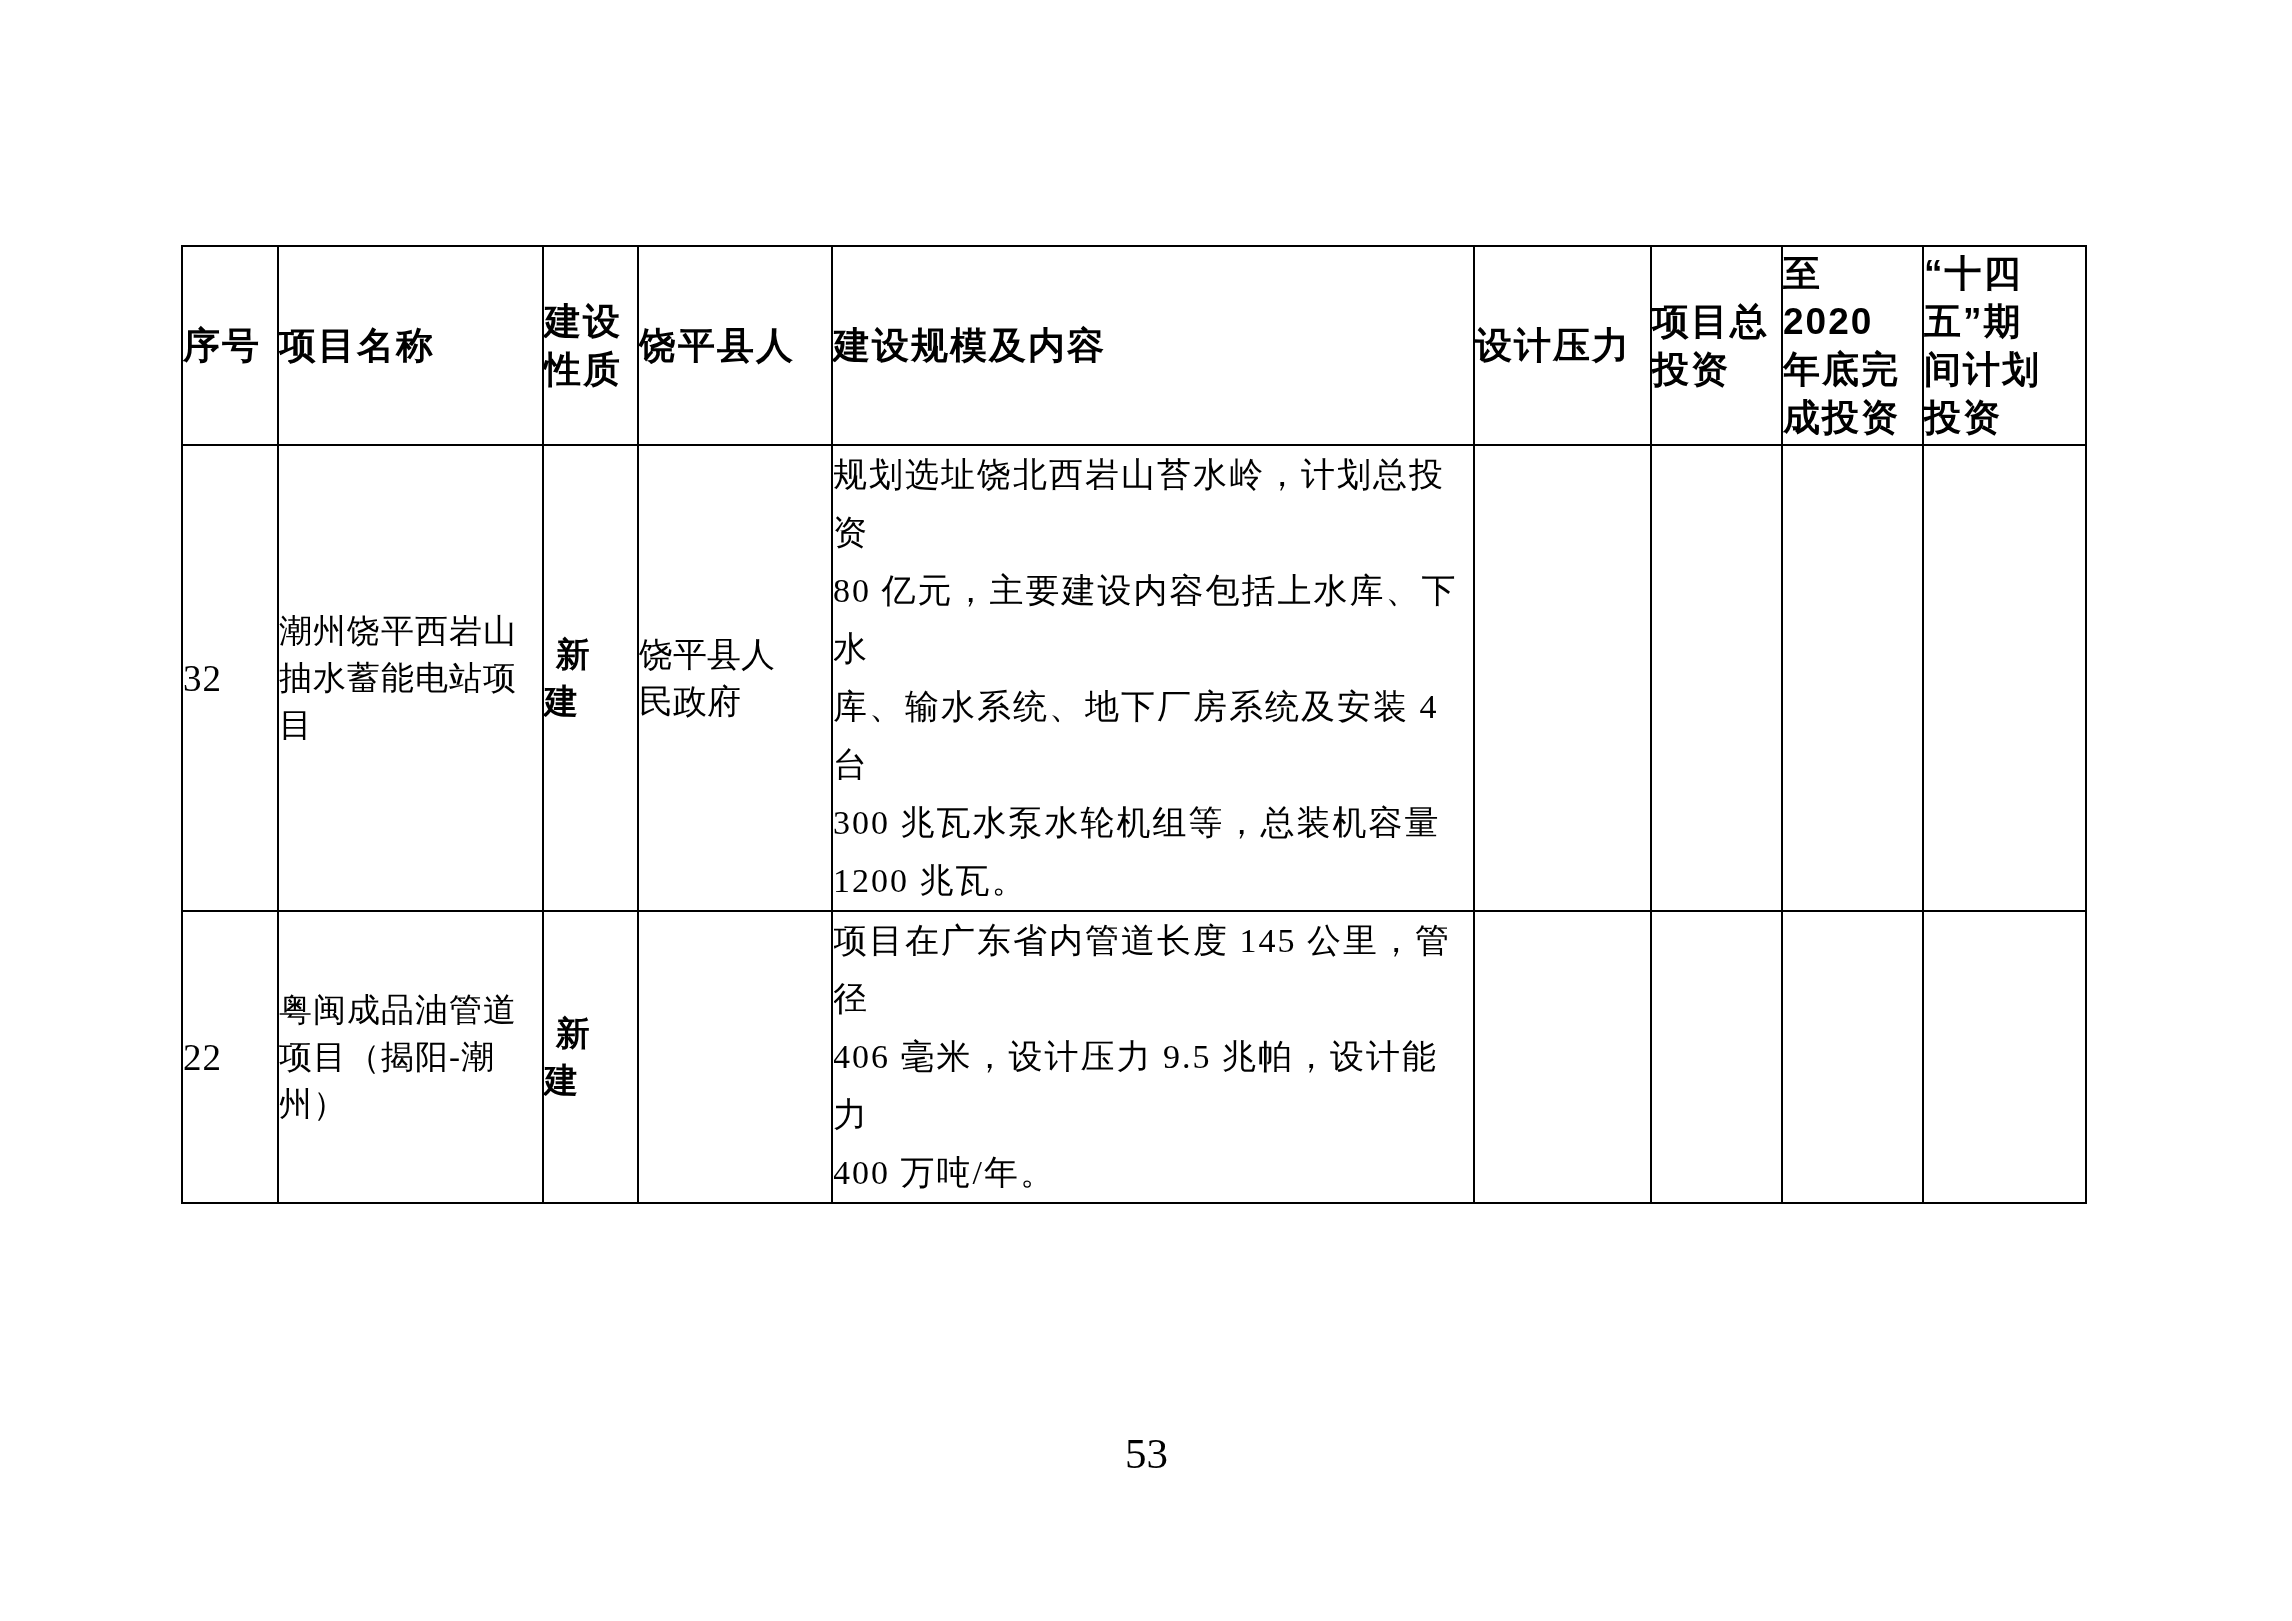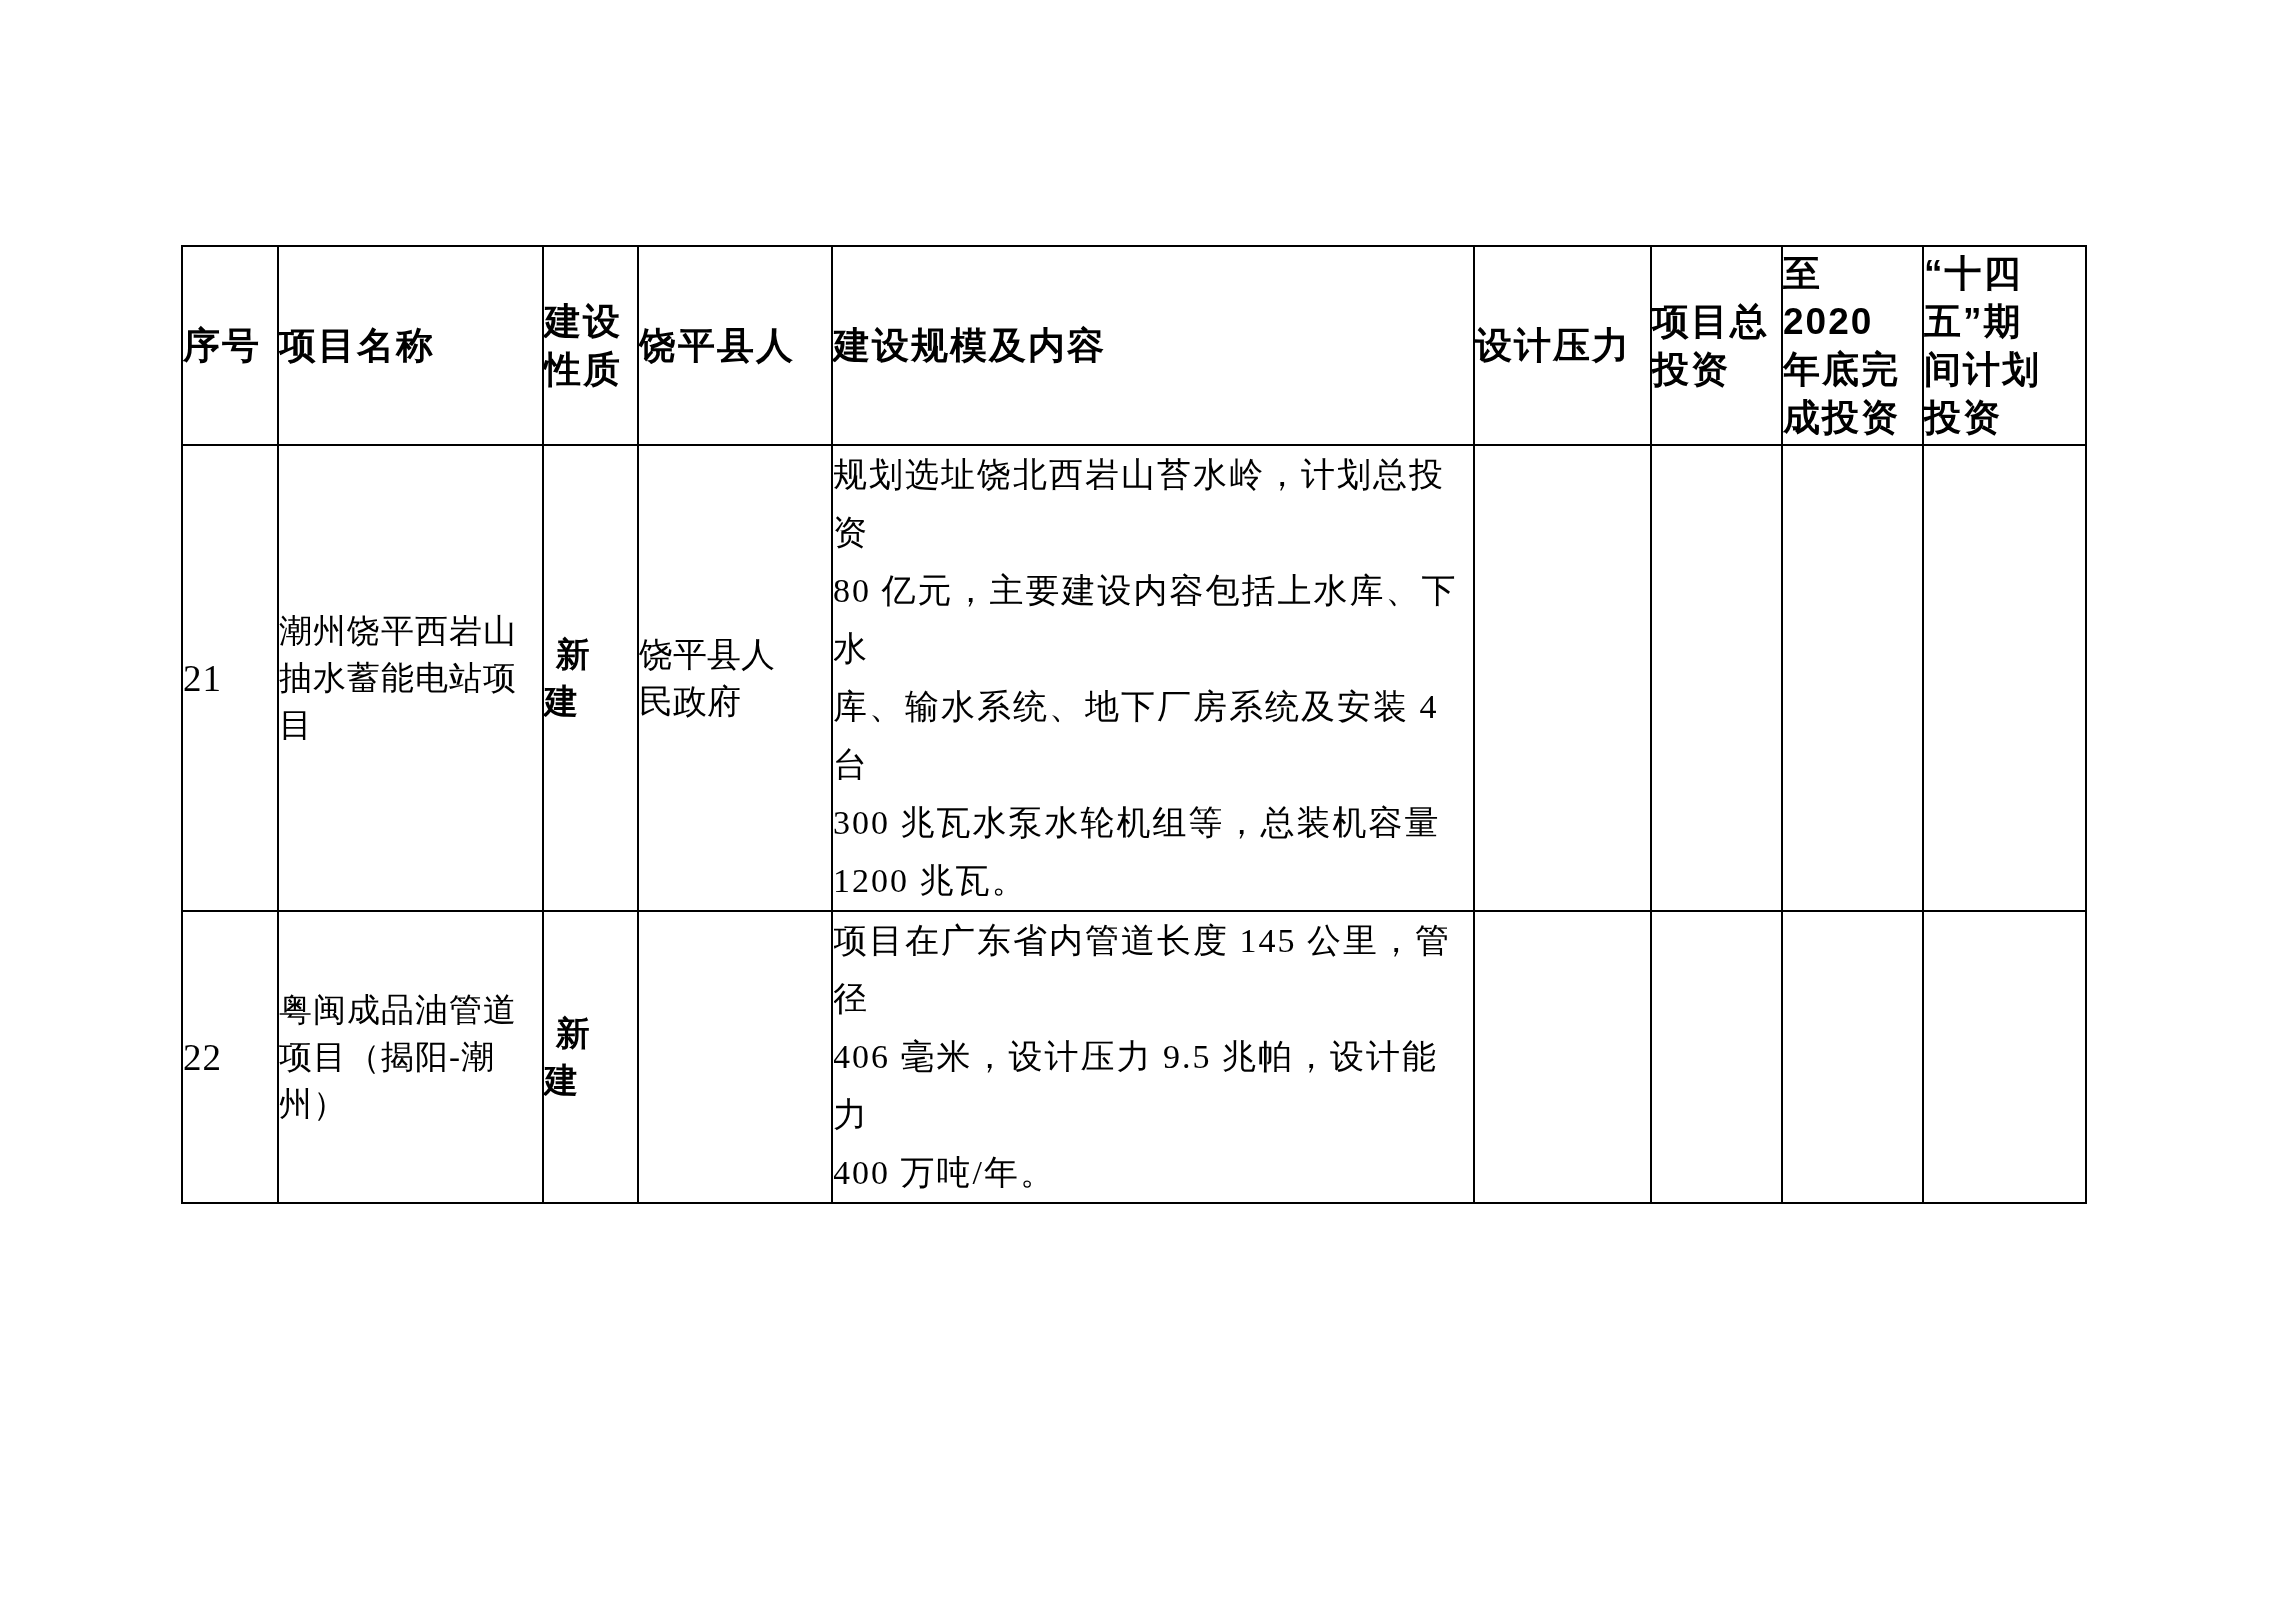--- a/index.html
+++ b/index.html
@@ -112,21 +112,21 @@
 投资</td>
       <td class="th">至 2020
 年底完
 成投资</td>
       <td class="th">“十四
 五”期
 间计划
 投资</td>
     </tr>
     <tr class="row-a">
-      <td class="bd serial">21</td>
+      <td class="bd serial">32</td>
       <td class="bd name">潮州饶平西岩山
 抽水蓄能电站项
 目</td>
       <td class="bd nature">新建</td>
       <td class="bd">饶平县人
 民政府</td>
       <td class="bd scale">规划选址饶北西岩山苔水岭，计划总投资
 80 亿元，主要建设内容包括上水库、下水
 库、输水系统、地下厂房系统及安装 4 台
 300 兆瓦水泵水轮机组等，总装机容量
@@ -147,15 +147,16 @@
 406 毫米，设计压力 9.5 兆帕，设计能力
 400 万吨/年。</td>
       <td class="bd"></td>
       <td class="bd"></td>
       <td class="bd"></td>
       <td class="bd"></td>
     </tr>
   </tbody>
     </table>
 
+  <div class="page-number">53</div>
 
 </div>
 
 
 </body></html>

